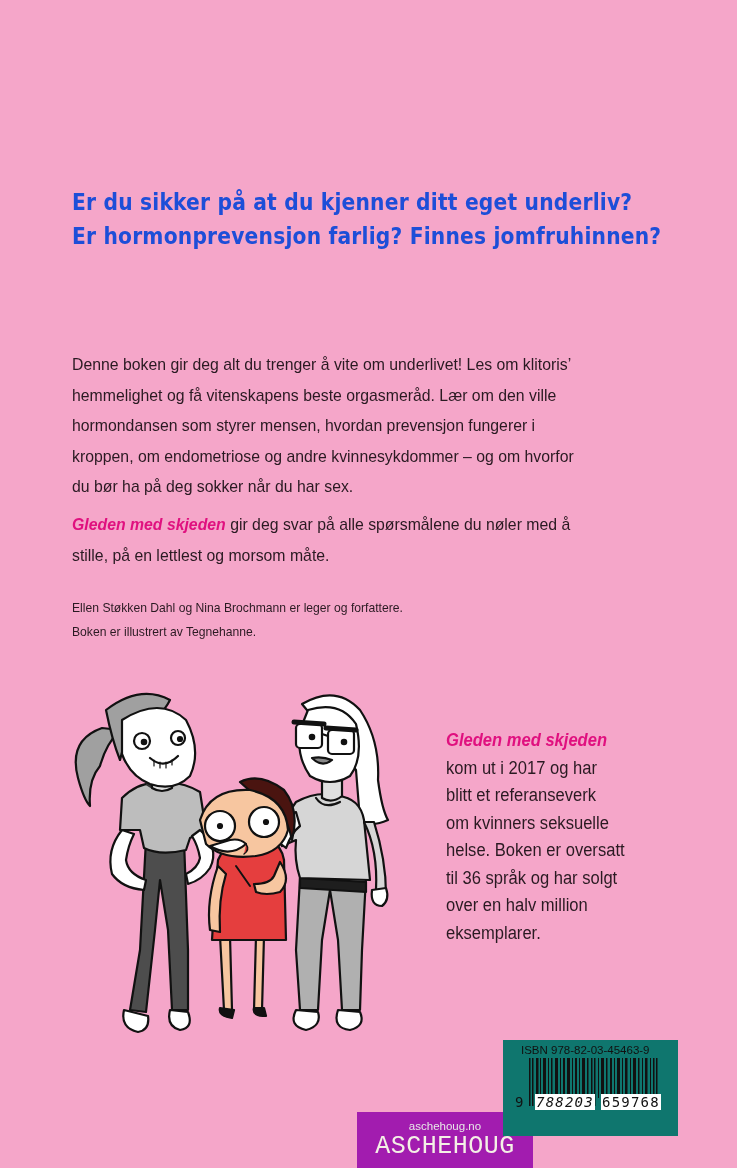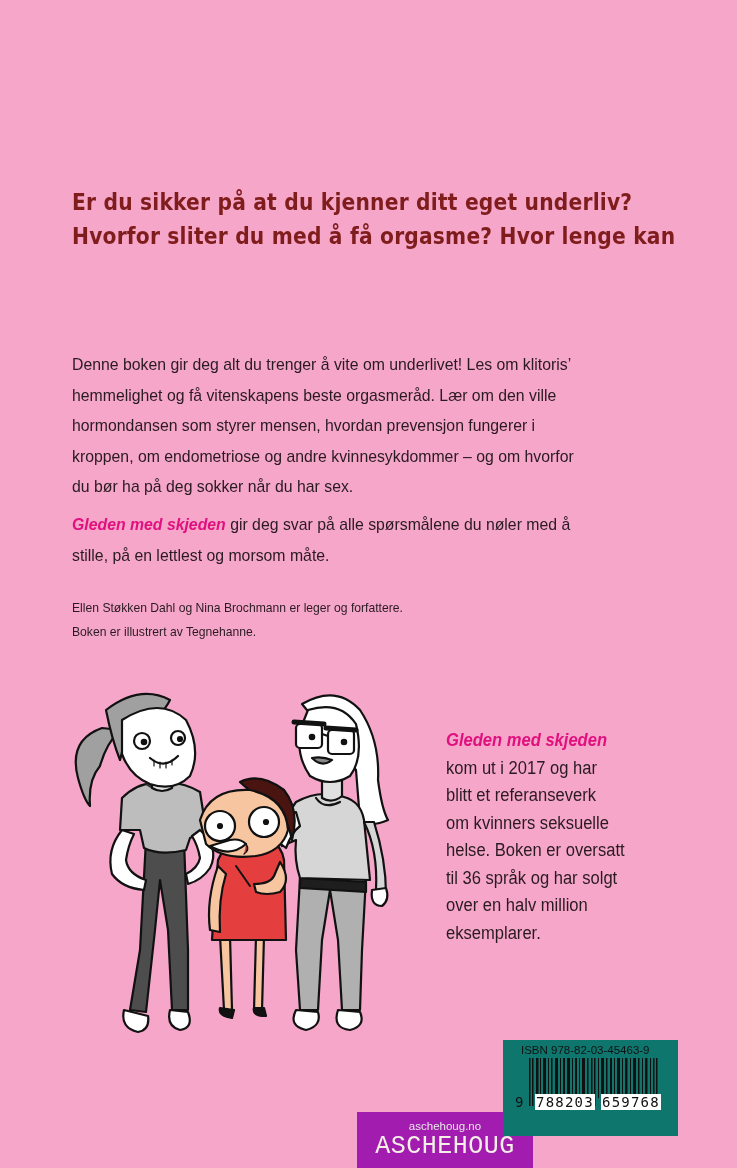--- a/index.html
+++ b/index.html
@@ -9,21 +9,21 @@
     position: relative;
     font-family: "Liberation Sans", "DejaVu Sans", sans-serif;
     color: #2a1a22;
   }
   .cover { position: absolute; inset: 0; background: #f5a6c9; }
 
   .questions {
     position: absolute; left: 72px; top: 186px; width: 612px;
     font-family: "DejaVu Sans Condensed", "DejaVu Sans", sans-serif;
     font-weight: bold; font-size: 22.5px; line-height: 33.5px;
-    color: #7f1d1d; letter-spacing: 0.2px;
+    color: #1d4ed8; letter-spacing: 0.2px;
     text-align: justify;
   }
   .questions span { display: block; white-space: nowrap; }
 
   .desc {
     position: absolute; left: 72px; top: 350px; width: 600px;
     font-family: "Liberation Sans Narrow", "Liberation Sans", sans-serif;
     font-size: 17px; line-height: 30.5px; color: #2a1a22;
     transform: scaleX(0.93); transform-origin: left top;
   }
@@ -78,31 +78,31 @@
     font-size: 11.5px; color: #111; font-family: "Liberation Sans", sans-serif;
     white-space: nowrap;
   }
   .barcode { position: absolute; left: 12px; top: 18px; width: 158px; height: 48px; }
   .barcode-digits {
     position: absolute; left: 12px; top: 54px; width: 160px;
     font-family: "DejaVu Sans Mono", "Liberation Mono", monospace;
     font-size: 14px; color: #111; background: transparent;
   }
   .barcode-digits .lead { position: absolute; left: 0; top: 0; }
-  .barcode-digits .g1 { position: absolute; left: 20px; top: 0; background:#fff; padding: 0 1px; letter-spacing: 1.2px; }
+  .barcode-digits .g1 { position: absolute; left: 20px; top: 0; background:#fff; padding: 0 1px; letter-spacing: 1.2px; font-style: italic; }
   .barcode-digits .g2 { position: absolute; left: 86px; top: 0; background:#fff; padding: 0 1px; letter-spacing: 1.2px; }
 </style>
 </head>
 <body>
 
 <div class="cover">
 
   <div class="questions">
     <span>Er du sikker på at du kjenner ditt eget underliv?</span>
-    <span>Hvorfor sliter du med å få orgasme? Hvor lenge kan</span>
+    <span>Er hormonprevensjon farlig? Finnes jomfruhinnen?</span>
   </div>
 
   <div class="desc">
     <span>Denne boken gir deg alt du trenger å vite om underlivet! Les om klitoris’</span>
     <span>hemmelighet og få vitenskapens beste orgasmeråd. Lær om den ville</span>
     <span>hormondansen som styrer mensen, hvordan prevensjon fungerer i</span>
     <span>kroppen, om endometriose og andre kvinnesykdommer – og om hvorfor</span>
     <span>du bør ha på deg sokker når du har sex.</span>
   </div>
 

